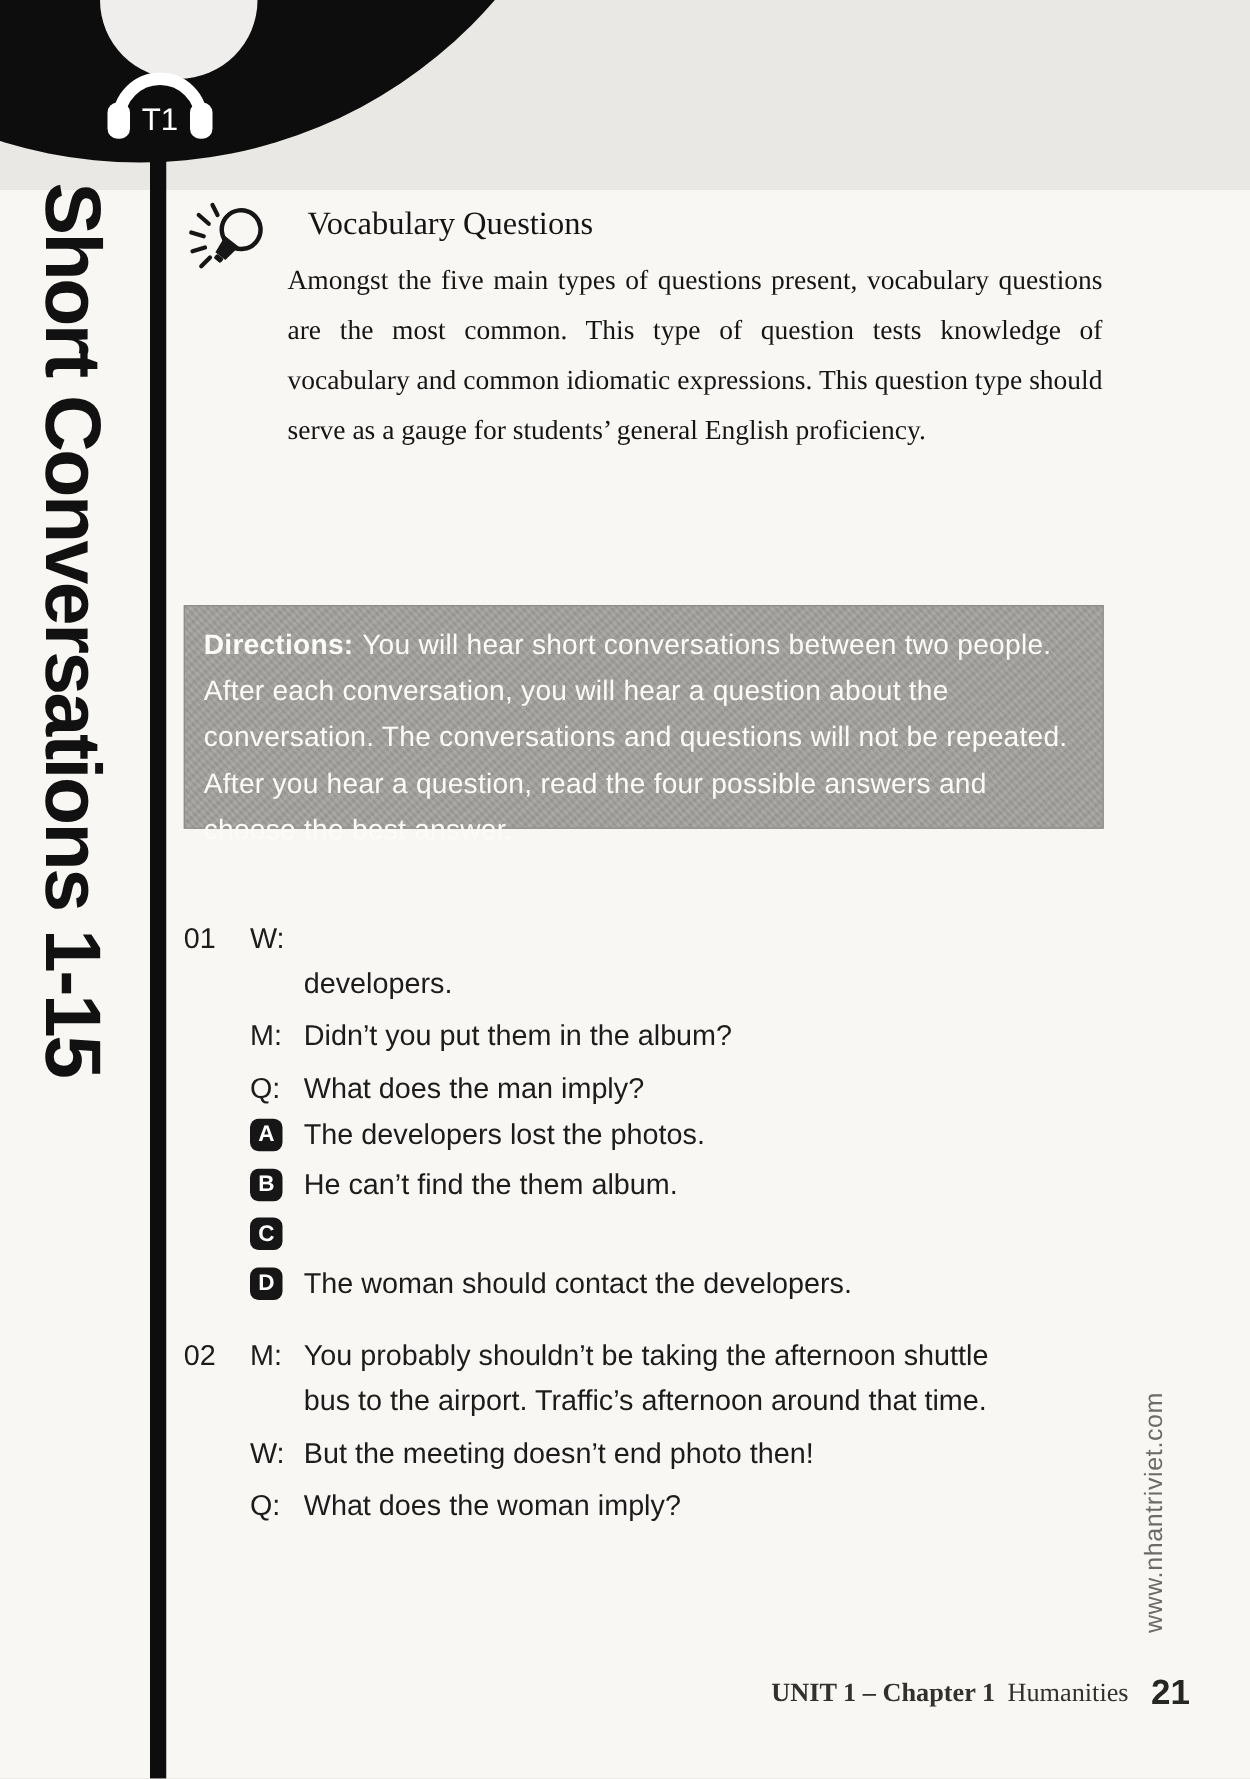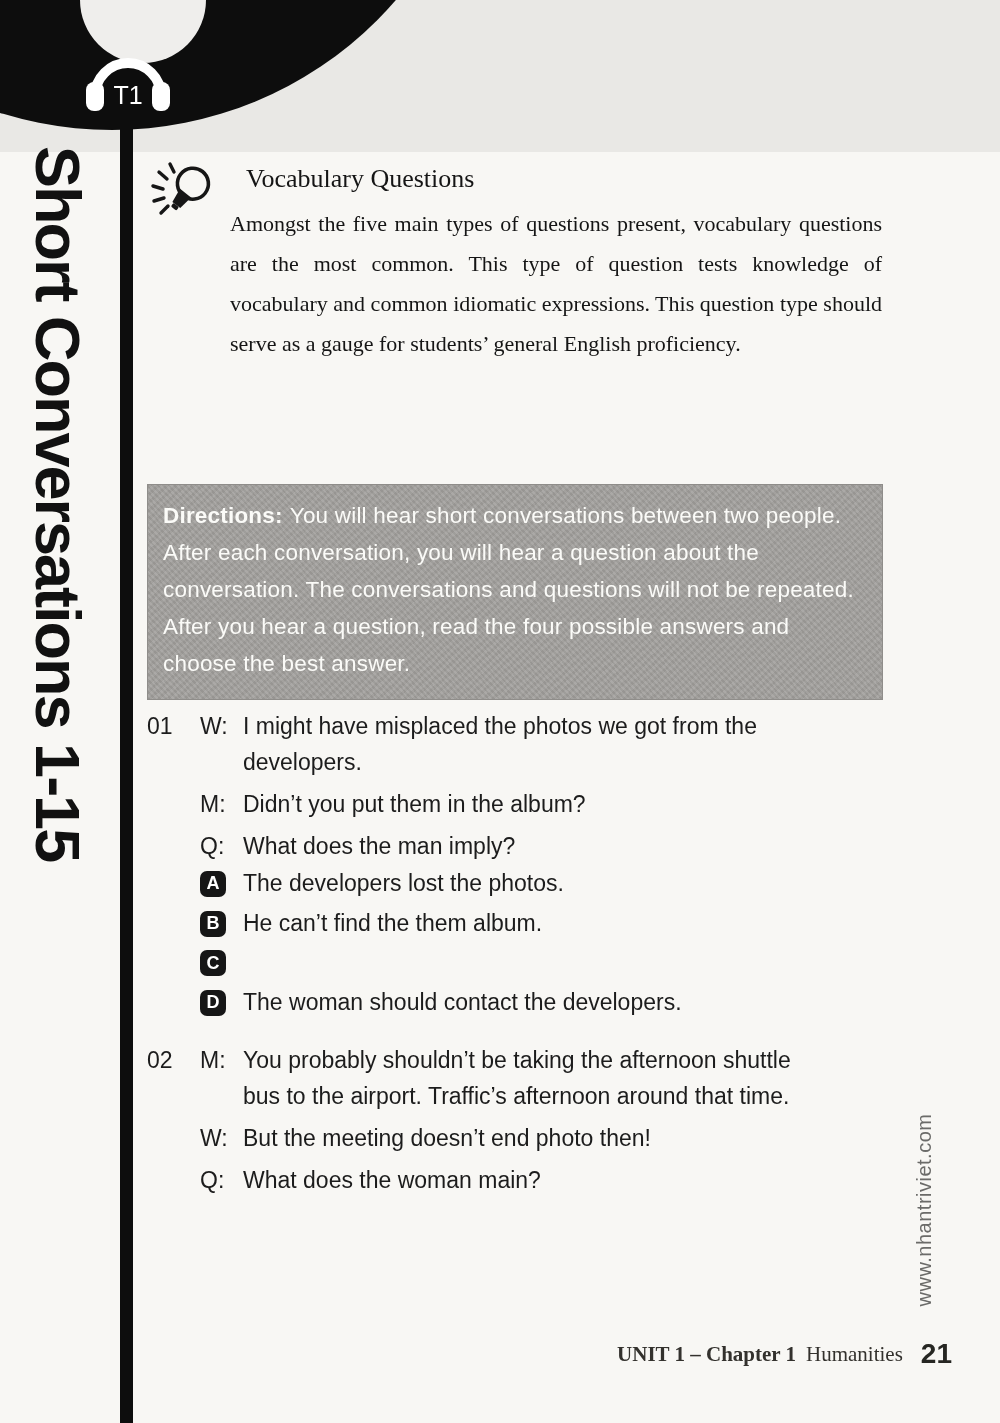--- a/index.html
+++ b/index.html
@@ -33,33 +33,33 @@
   
   .bulb { position:absolute; left:148px; top:160px; width:72px; height:68px; }
   .tip-title { position:absolute; left:230px; top:164px; font-family:Liberation Serif, serif;
                font-size:26px; color:#151515;margin-left:16px; }
   .tip-body  { position:absolute; left:230px; top:204px; width:652px;
                font-family:"Liberation Serif", serif; font-size:22px; line-height:40px;
                text-align:justify; color:#151515; }
 
   
   .directions {
-    position:absolute; left:147px; top:484px; width:736px; height:216px;
+    position:absolute; left:147px; top:484px; width:736px; height:179px;
     background:
       repeating-linear-gradient(47deg, rgba(0,0,0,.05) 0 2px, rgba(255,255,255,.04) 2px 4px),
       repeating-linear-gradient(137deg, rgba(0,0,0,.04) 0 3px, rgba(255,255,255,.03) 3px 6px),
       #a5a3a0;
     border:1px solid #8f8d8a;
     padding:12px 14px 0 15px;
     font-size:22.5px; line-height:37px; color:#fbfbf8; letter-spacing:.2px;
   }
   .dir-label { font-weight:bold; margin-right:7px; }
 
   
-  .conversations { position:absolute; left:147px; top:708px; width:746px; }
+  .conversations { position:absolute; left:147px; top:732px; width:746px; }
   .conversation { margin-bottom:26px; }
   .drow, .orow { display:grid; grid-template-columns:53px 43px 1fr; }
   .turn { margin-bottom:6px; }
   .drow { line-height:36px; }
   .cell-num, .cell-spk, .cell-txt { font-size:23px; color:#1c1c1c; }
   .cell-txt { white-space:nowrap; }
   .orow { margin-bottom:13px; align-items:center; }
   .badge {
     width:26px; height:26px; border-radius:7px; background:#161616; color:#fff;
     display:flex; align-items:center; justify-content:center;
@@ -121,21 +121,20 @@
   <div class="directions">
     <span class="dir-label">Directions:</span><span>You will hear short conversations between two people. After each conversation, you will hear a question about the conversation. The conversations and questions will not be repeated. After you hear a question, read the four possible answers and choose the best answer.</span>
   </div>
 
   <div class="conversations">
       <div class="conversation">
         <div class="turn">
           <div class="drow">
             <div class="cell-num">01</div>
             <div class="cell-spk">W:</div>
-            <div class="cell-txt">I might have misplaced the photos we got from the</div>
           </div>
           <div class="drow">
             <div class="cell-num"></div>
             <div class="cell-spk"></div>
             <div class="cell-txt">developers.</div>
           </div>
         </div>
         <div class="turn">
           <div class="drow">
             <div class="cell-num"></div>
@@ -197,21 +196,21 @@
           <div class="drow">
             <div class="cell-num"></div>
             <div class="cell-spk">W:</div>
             <div class="cell-txt">But the meeting doesn’t end photo then!</div>
           </div>
         </div>
         <div class="turn">
           <div class="drow">
             <div class="cell-num"></div>
             <div class="cell-spk">Q:</div>
-            <div class="cell-txt">What does the woman main?</div>
+            <div class="cell-txt">What does the woman imply?</div>
           </div>
         </div>
       </div>
     </div>
 
   <div class="watermark">www.nhantriviet.com</div>
 
   <div class="footer">
     <span class="unit">UNIT 1 – Chapter 1</span>
     <span class="section">Humanities</span>

